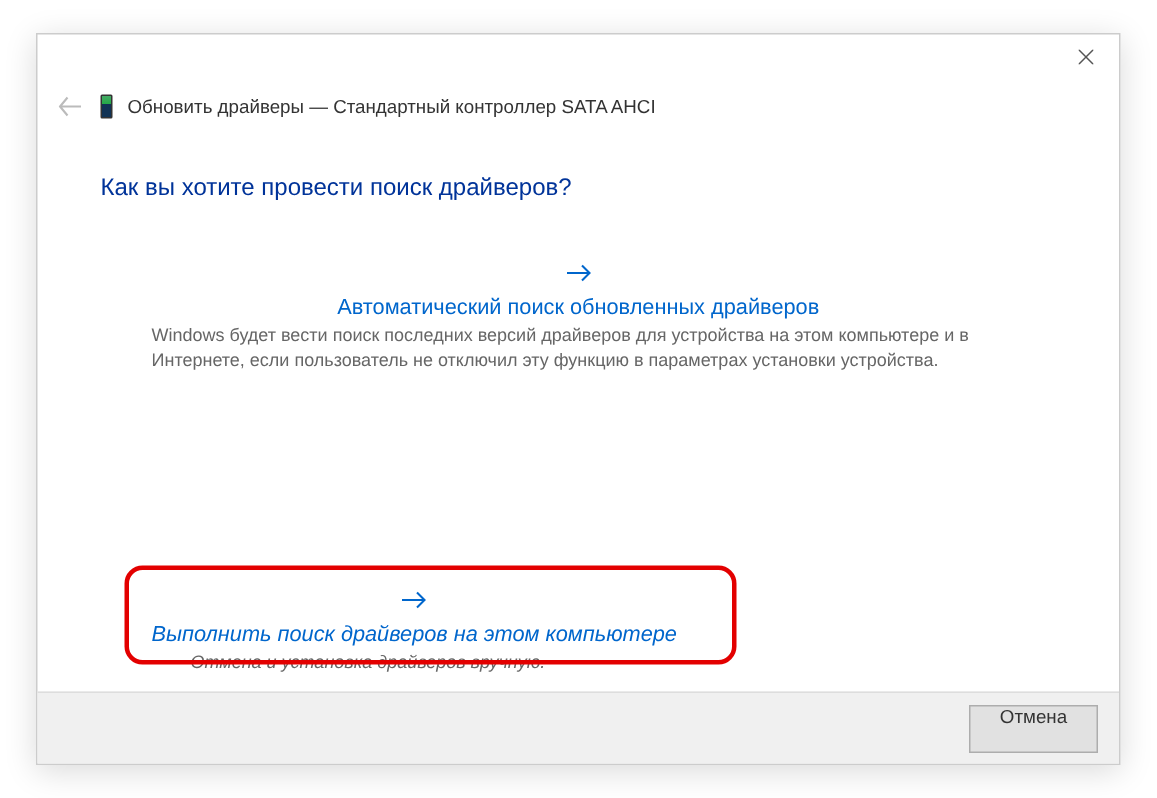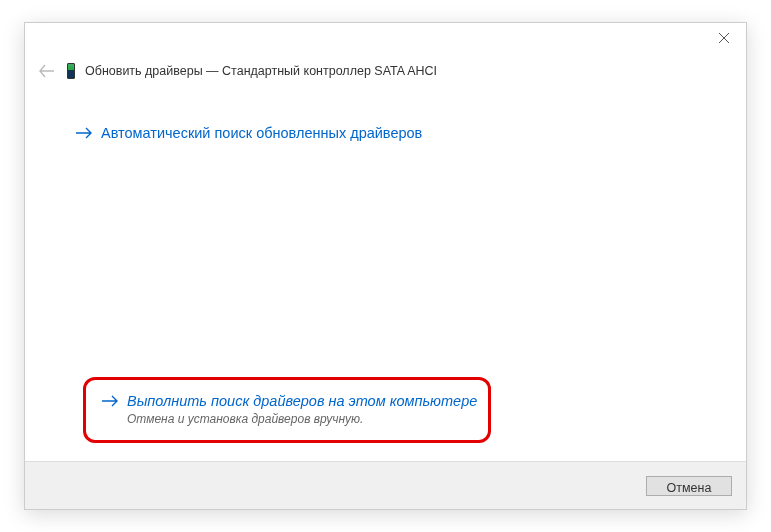--- a/index.html
+++ b/index.html
@@ -79,20 +79,21 @@
       margin-bottom: 32px;
     }
     .option {
       padding: 8px 8px 10px 8px;
       margin-bottom: 12px;
     }
     .option-title-row {
       display: flex;
       align-items: center;
       gap: 8px;
+      flex-direction: column;
     }
     .arrow-right {
       color: #0066cc;
       flex-shrink: 0;
     }
     .arrow-right svg {
       width: 18px;
       height: 14px;
       display: block;
     }
@@ -132,27 +133,27 @@
       height: 48px;
       background: #f0f0f0;
       border-top: 1px solid #ddd;
       display: flex;
       align-items: center;
       justify-content: flex-end;
       padding-right: 14px;
     }
     .cancel-btn {
       min-width: 86px;
-      height: 20px;
+      height: 32px;
       background: #e1e1e1;
       border: 1px solid #adadad;
       font-size: 12.5px;
       color: #333;
       display: flex;
-      align-items: flex-end;
+      align-items: flex-start;
       justify-content: center;
       cursor: pointer;
     }
   </style>
 </head>
 <body>
 
 <div class="window">
   <div class="titlebar">
     <div class="close-btn">
@@ -167,30 +168,32 @@
     <div class="back-arrow">
       <svg width="16" height="14" viewBox="0 0 16 14">
           <path d="M6 1 L1 7 L6 13 M1 7 L15 7" stroke="#bbb" stroke-width="1.4" fill="none"></path>
         </svg>
     </div>
     <div class="device-icon"></div>
     <div class="header-text">Обновить драйверы — Стандартный контроллер SATA AHCI</div>
   </div>
 
   <div class="content">
+    <div class="heading">Как вы хотите провести поиск драйверов?</div>
 
     <div class="option">
       <div class="option-title-row">
         <span class="arrow-right">
           <svg viewBox="0 0 18 14">
               <path d="M1 7 L16 7 M11 2 L16 7 L11 12" stroke="#0066cc" stroke-width="1.4" fill="none"></path>
             </svg>
         </span>
         <span class="option-title">Автоматический поиск обновленных драйверов</span>
       </div>
+      <div class="option-desc">Windows будет вести поиск последних версий драйверов для устройства на этом компьютере и в Интернете, если пользователь не отключил эту функцию в параметрах установки устройства.</div>
     </div>
   </div>
 
   <div class="option option2">
     <div class="option-title-row">
       <span class="arrow-right">
         <svg viewBox="0 0 18 14">
             <path d="M1 7 L16 7 M11 2 L16 7 L11 12" stroke="#0066cc" stroke-width="1.4" fill="none"></path>
           </svg>
       </span>

